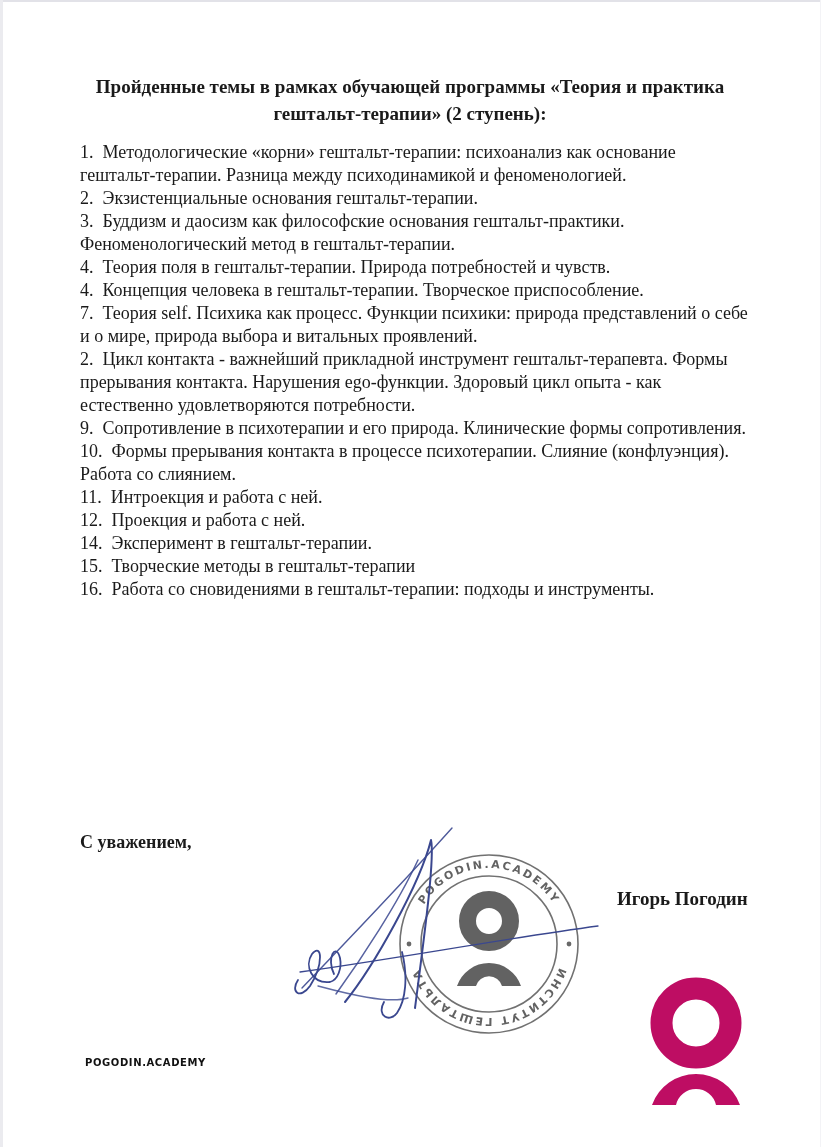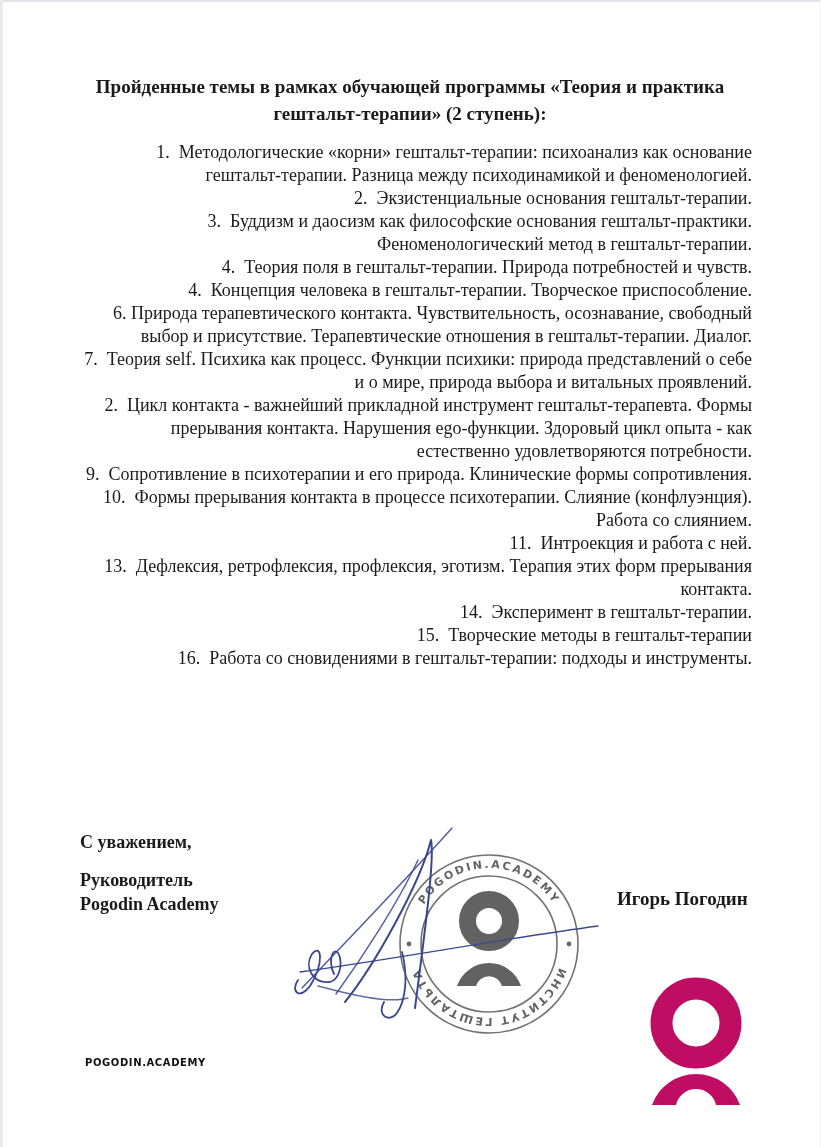--- a/index.html
+++ b/index.html
@@ -18,21 +18,21 @@
   .edge-left{position:absolute;top:0;left:0;bottom:0;width:3px;background:#ebebef;}
   .edge-right{position:absolute;top:0;right:0;bottom:0;width:1px;background:#f3f3f6;}
   .doc-title{
     position:absolute;top:73px;left:60px;width:700px;
     text-align:center;font-weight:bold;font-size:19px;line-height:27px;
   }
   .topics{
     position:absolute;top:141px;left:80px;width:672px;
     font-size:18px;line-height:23px;
   }
-  .topic{white-space:pre-wrap;text-align:right;}
+  .topic{white-space:pre-wrap;}
   .closing{position:absolute;top:832px;left:80px;font-weight:bold;font-size:18px;}
   .role-block{position:absolute;top:868px;left:80px;font-weight:bold;font-size:18px;line-height:24px;}
   .signer{position:absolute;top:888px;left:617px;font-weight:bold;font-size:19px;}
   .footer-brand{
     position:absolute;top:1057px;left:85px;
     font-family:"DejaVu Sans", sans-serif;font-weight:bold;
     font-size:10px;letter-spacing:0.6px;color:#111111;
   }
   .stamp-wrap{position:absolute;top:851px;left:396px;width:186px;height:186px;opacity:0.88;}
   .sig-wrap{position:absolute;top:808px;left:278px;width:330px;height:215px;}
@@ -54,38 +54,33 @@
     <div>Пройденные темы в рамках обучающей программы «Теория и практика</div>
     <div>гештальт-терапии» (2 ступень):</div>
   </div>
 
   <div class="topics">
     <div class="topic">1.  Методологические «корни» гештальт-терапии: психоанализ как основание гештальт-терапии. Разница между психодинамикой и феноменологией.</div>
     <div class="topic">2.  Экзистенциальные основания гештальт-терапии.</div>
     <div class="topic">3.  Буддизм и даосизм как философские основания гештальт-практики. Феноменологический метод в гештальт-терапии.</div>
     <div class="topic">4.  Теория поля в гештальт-терапии. Природа потребностей и чувств.</div>
     <div class="topic">4.  Концепция человека в гештальт-терапии. Творческое приспособление.</div>
-    <div class="topic">6. Природа терапевтического контакта. Чувствительность, осознавание, свободный выбор и присутствие. Терапевтические отношения в гештальт-терапии. Диалог.</div>
     <div class="topic">7.  Теория self. Психика как процесс. Функции психики: природа представлений о себе и о мире, природа выбора и витальных проявлений.</div>
     <div class="topic">2.  Цикл контакта - важнейший прикладной инструмент гештальт-терапевта. Формы прерывания контакта. Нарушения ego-функции. Здоровый цикл опыта - как естественно удовлетворяются потребности.</div>
     <div class="topic">9.  Сопротивление в психотерапии и его природа. Клинические формы сопротивления.</div>
     <div class="topic">10.  Формы прерывания контакта в процессе психотерапии. Слияние (конфлуэнция). Работа со слиянием.</div>
     <div class="topic">11.  Интроекция и работа с ней.</div>
-    <div class="topic">13.  Дефлексия, ретрофлексия, профлексия, эготизм. Терапия этих форм прерывания контакта.</div>
+    <div class="topic">12.  Проекция и работа с ней.</div>
     <div class="topic">14.  Эксперимент в гештальт-терапии.</div>
     <div class="topic">15.  Творческие методы в гештальт-терапии</div>
     <div class="topic">16.  Работа со сновидениями в гештальт-терапии: подходы и инструменты.</div>
   </div>
 
   <div class="closing">С уважением,</div>
 
-  <div class="role-block">
-    <div>Руководитель</div>
-    <div>Pogodin Academy</div>
-  </div>
 
   <div class="signer">Игорь Погодин</div>
 
   <div class="stamp-wrap">
     <svg width="186" height="186" viewBox="0 0 186 186">
       <circle cx="93" cy="93" r="89" fill="none" stroke="#5E5E5E" stroke-width="1.6"></circle>
       <circle cx="93" cy="93" r="68" fill="none" stroke="#5E5E5E" stroke-width="1.6"></circle>
       <circle cx="13" cy="93" r="2.4" fill="#555555"></circle>
       <circle cx="173" cy="93" r="2.4" fill="#555555"></circle>
       <defs>

